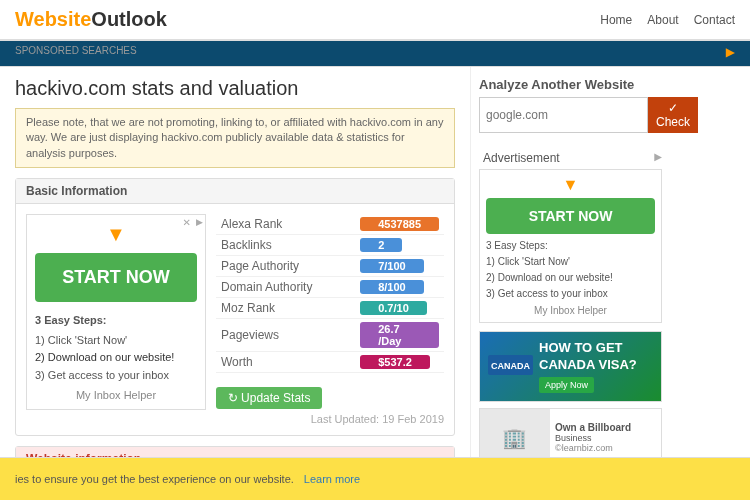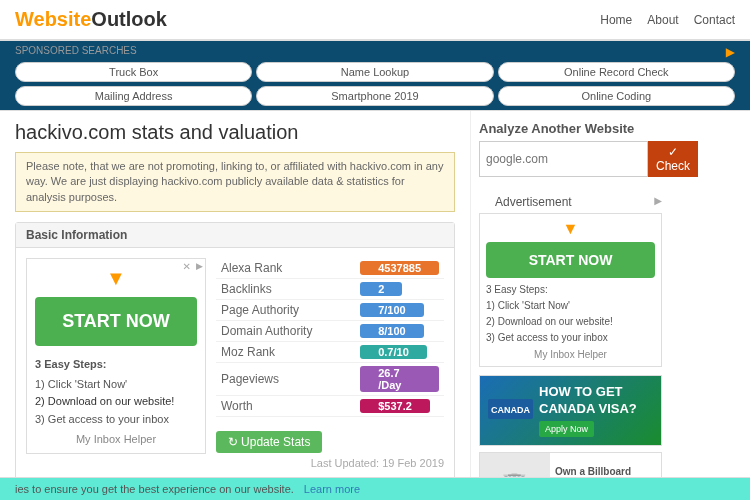--- a/index.html
+++ b/index.html
@@ -56,67 +56,59 @@
     .badge-teal { background: #2eaaa0; }
     .update-btn { display: inline-flex; align-items: center; gap: 3px; background: #5cb85c; color: #fff; border: none; padding: 4px 12px; border-radius: 3px; font-size: 12px; cursor: pointer; margin-top: 6px; }
     .last-updated { font-size: 11px; color: #aaa; text-align: right; margin-top: 4px; }
 
     
     .analyze-box { margin-bottom: 10px; }
     .analyze-title { font-size: 13px; color: #555; font-weight: bold; margin-bottom: 5px; }
     .analyze-input-row { display: flex; gap: 0; }
     .analyze-input { border: 1px solid #ccc; padding: 4px 6px; font-size: 12px; flex: 1; outline: none; }
     .analyze-btn { background: #c2410c; color: #fff; border: none; padding: 4px 8px; font-size: 12px; cursor: pointer; }
-    .ad-section-title { font-size: 12px; color: #555; margin: 8px 16px 4px; }
+    .ad-section-title { font-size: 12px; color: #555; margin: 8px 4px 4px; }
     .ad-x { font-size: 10px; color: #aaa; float: right; }
     .right-ad-box { border: 1px solid #ddd; padding: 6px; margin-bottom: 8px; }
     .right-start-btn { background: #4caf50; color: #fff; font-weight: bold; font-size: 14px; text-align: center; padding: 10px 5px; border-radius: 4px; cursor: pointer; margin: 4px 0; }
     .right-arrow { text-align: center; color: #f90; font-size: 16px; }
     .right-steps { font-size: 10px; color: #555; line-height: 1.6; }
     .right-inbox { font-size: 10px; color: #888; text-align: center; margin-top: 3px; }
 
     .canada-ad { border: 1px solid #ddd; margin-bottom: 6px; overflow: hidden; display: flex; flex-direction: column; }
     .canada-ad-inner { display: flex; align-items: center; background: linear-gradient(135deg, #1a6db5, #1a8c2e); padding: 8px; gap: 6px; }
     .canada-text { color: #fff; font-size: 9px; line-height: 1.3; flex: 1; }
     .canada-text .big { font-size: 13px; font-weight: bold; }
     .apply-btn { background: #28a745; color: #fff; border: none; padding: 3px 6px; font-size: 9px; cursor: pointer; border-radius: 2px; margin-top: 3px; }
 
     .billboard-ad { border: 1px solid #ddd; margin-bottom: 6px; display: flex; height: 60px; overflow: hidden; }
     .billboard-img { width: 70px; background: #e8e8e8; display: flex; align-items: center; justify-content: center; font-size: 20px; color: #999; }
     .billboard-text { padding: 5px; font-size: 9px; color: #555; flex: 1; display: flex; flex-direction: column; justify-content: center; }
 
-    .cookies-bar { position: fixed; bottom: 0; left: 0; right: 0; background: #5eead4; border-top: 1px solid #ddd; padding: 5px 15px; font-size: 11px; color: #555; display: flex; align-items: center; gap: 10px; }
+    .cookies-bar { position: fixed; bottom: 0; left: 0; right: 0; background: #fde047; border-top: 1px solid #ddd; padding: 15px 15px; font-size: 11px; color: #555; display: flex; align-items: center; gap: 10px; }
     .cookies-bar a { color: #337ab7; cursor: pointer; }
   </style>
 </head>
 <body>
 
 <div id="header">
   <div id="logo">
     <span>Website</span><span class="outlook">Outlook</span>
   </div>
   <div id="nav">
     <a>Home</a>
     <a>About</a>
     <a>Contact</a>
   </div>
 </div>
 
 <div id="sponsored">
   <div class="sponsored-label">
     <span>SPONSORED SEARCHES</span>
     <span style="color:#f90; font-size:12px;">▶</span>
-  </div>
-  <div class="sponsored-grid">
-    <div class="sponsored-item">Truck Box</div>
-    <div class="sponsored-item">Name Lookup</div>
-    <div class="sponsored-item">Online Record Check</div>
-    <div class="sponsored-item">Mailing Address</div>
-    <div class="sponsored-item">Smartphone 2019</div>
-    <div class="sponsored-item">Online Coding</div>
   </div>
 </div>
 
 <div id="main">
 
   <div id="left">
     <h1 class="page-title">hackivo.com stats and valuation</h1>
     <div class="notice">Please note, that we are not promoting, linking to, or affiliated with hackivo.com in any way. We are just displaying hackivo.com publicly available data &amp; statistics for analysis purposes.</div>
 
     <div class="section-box">

